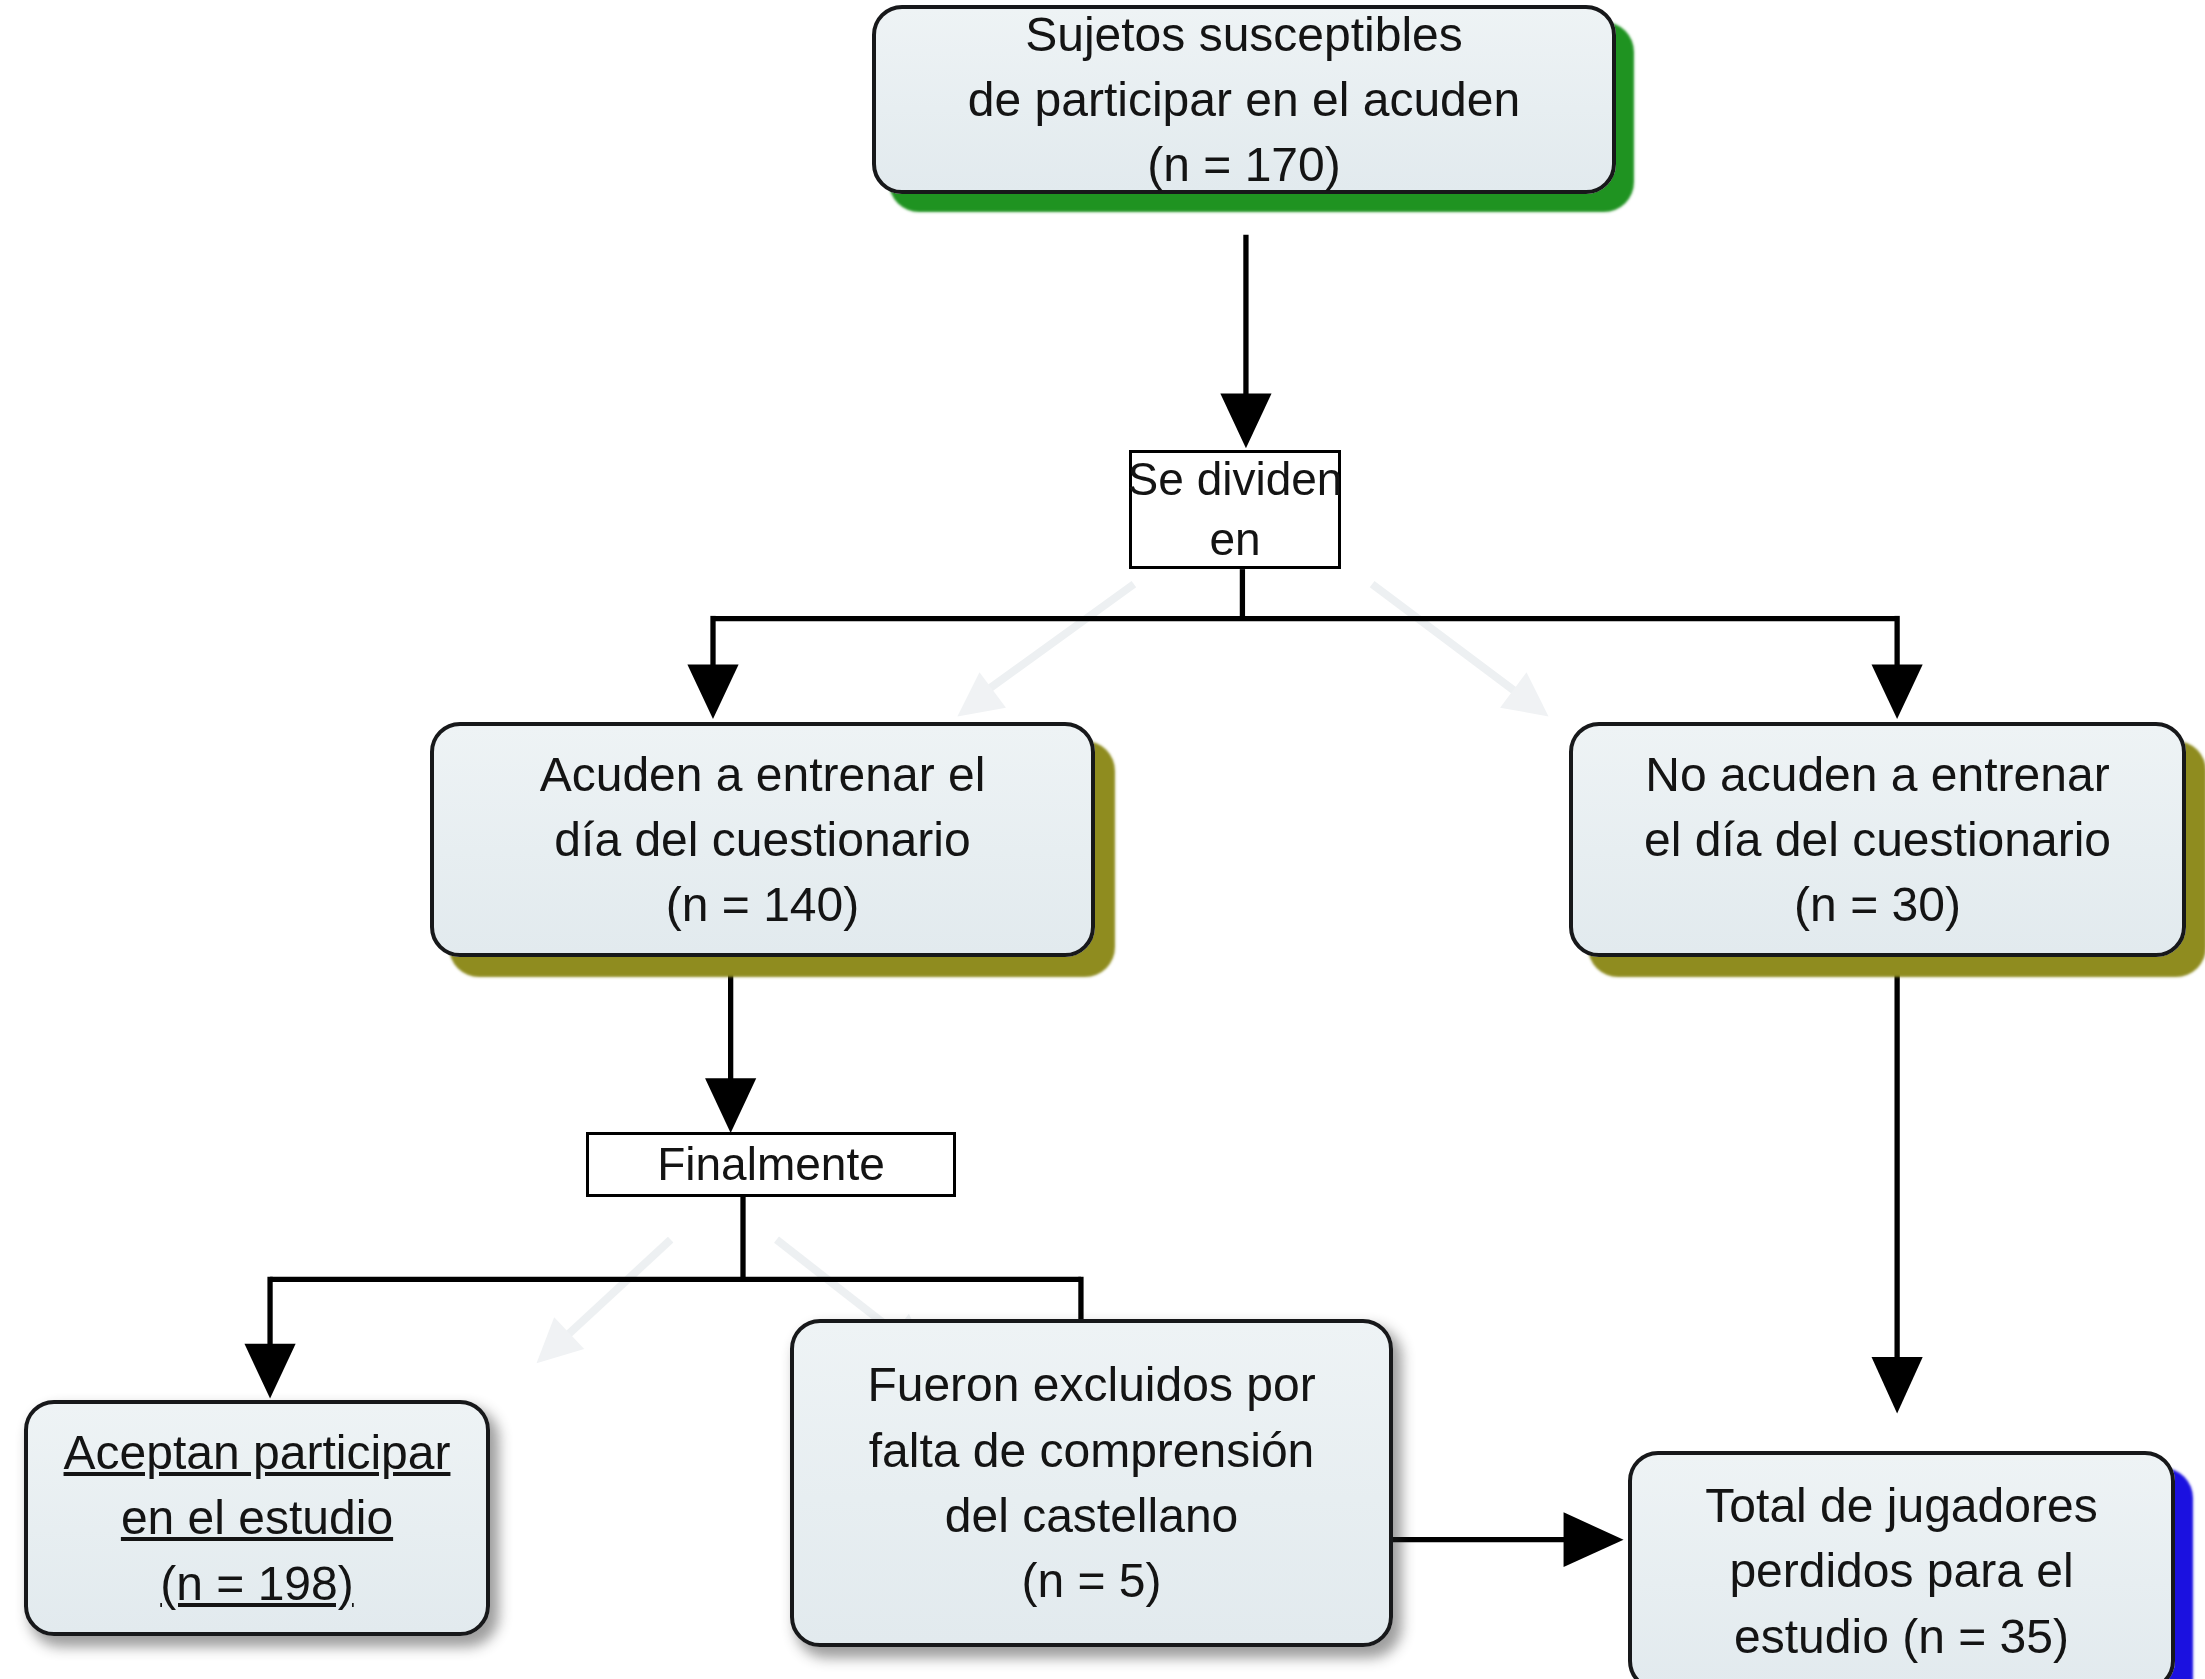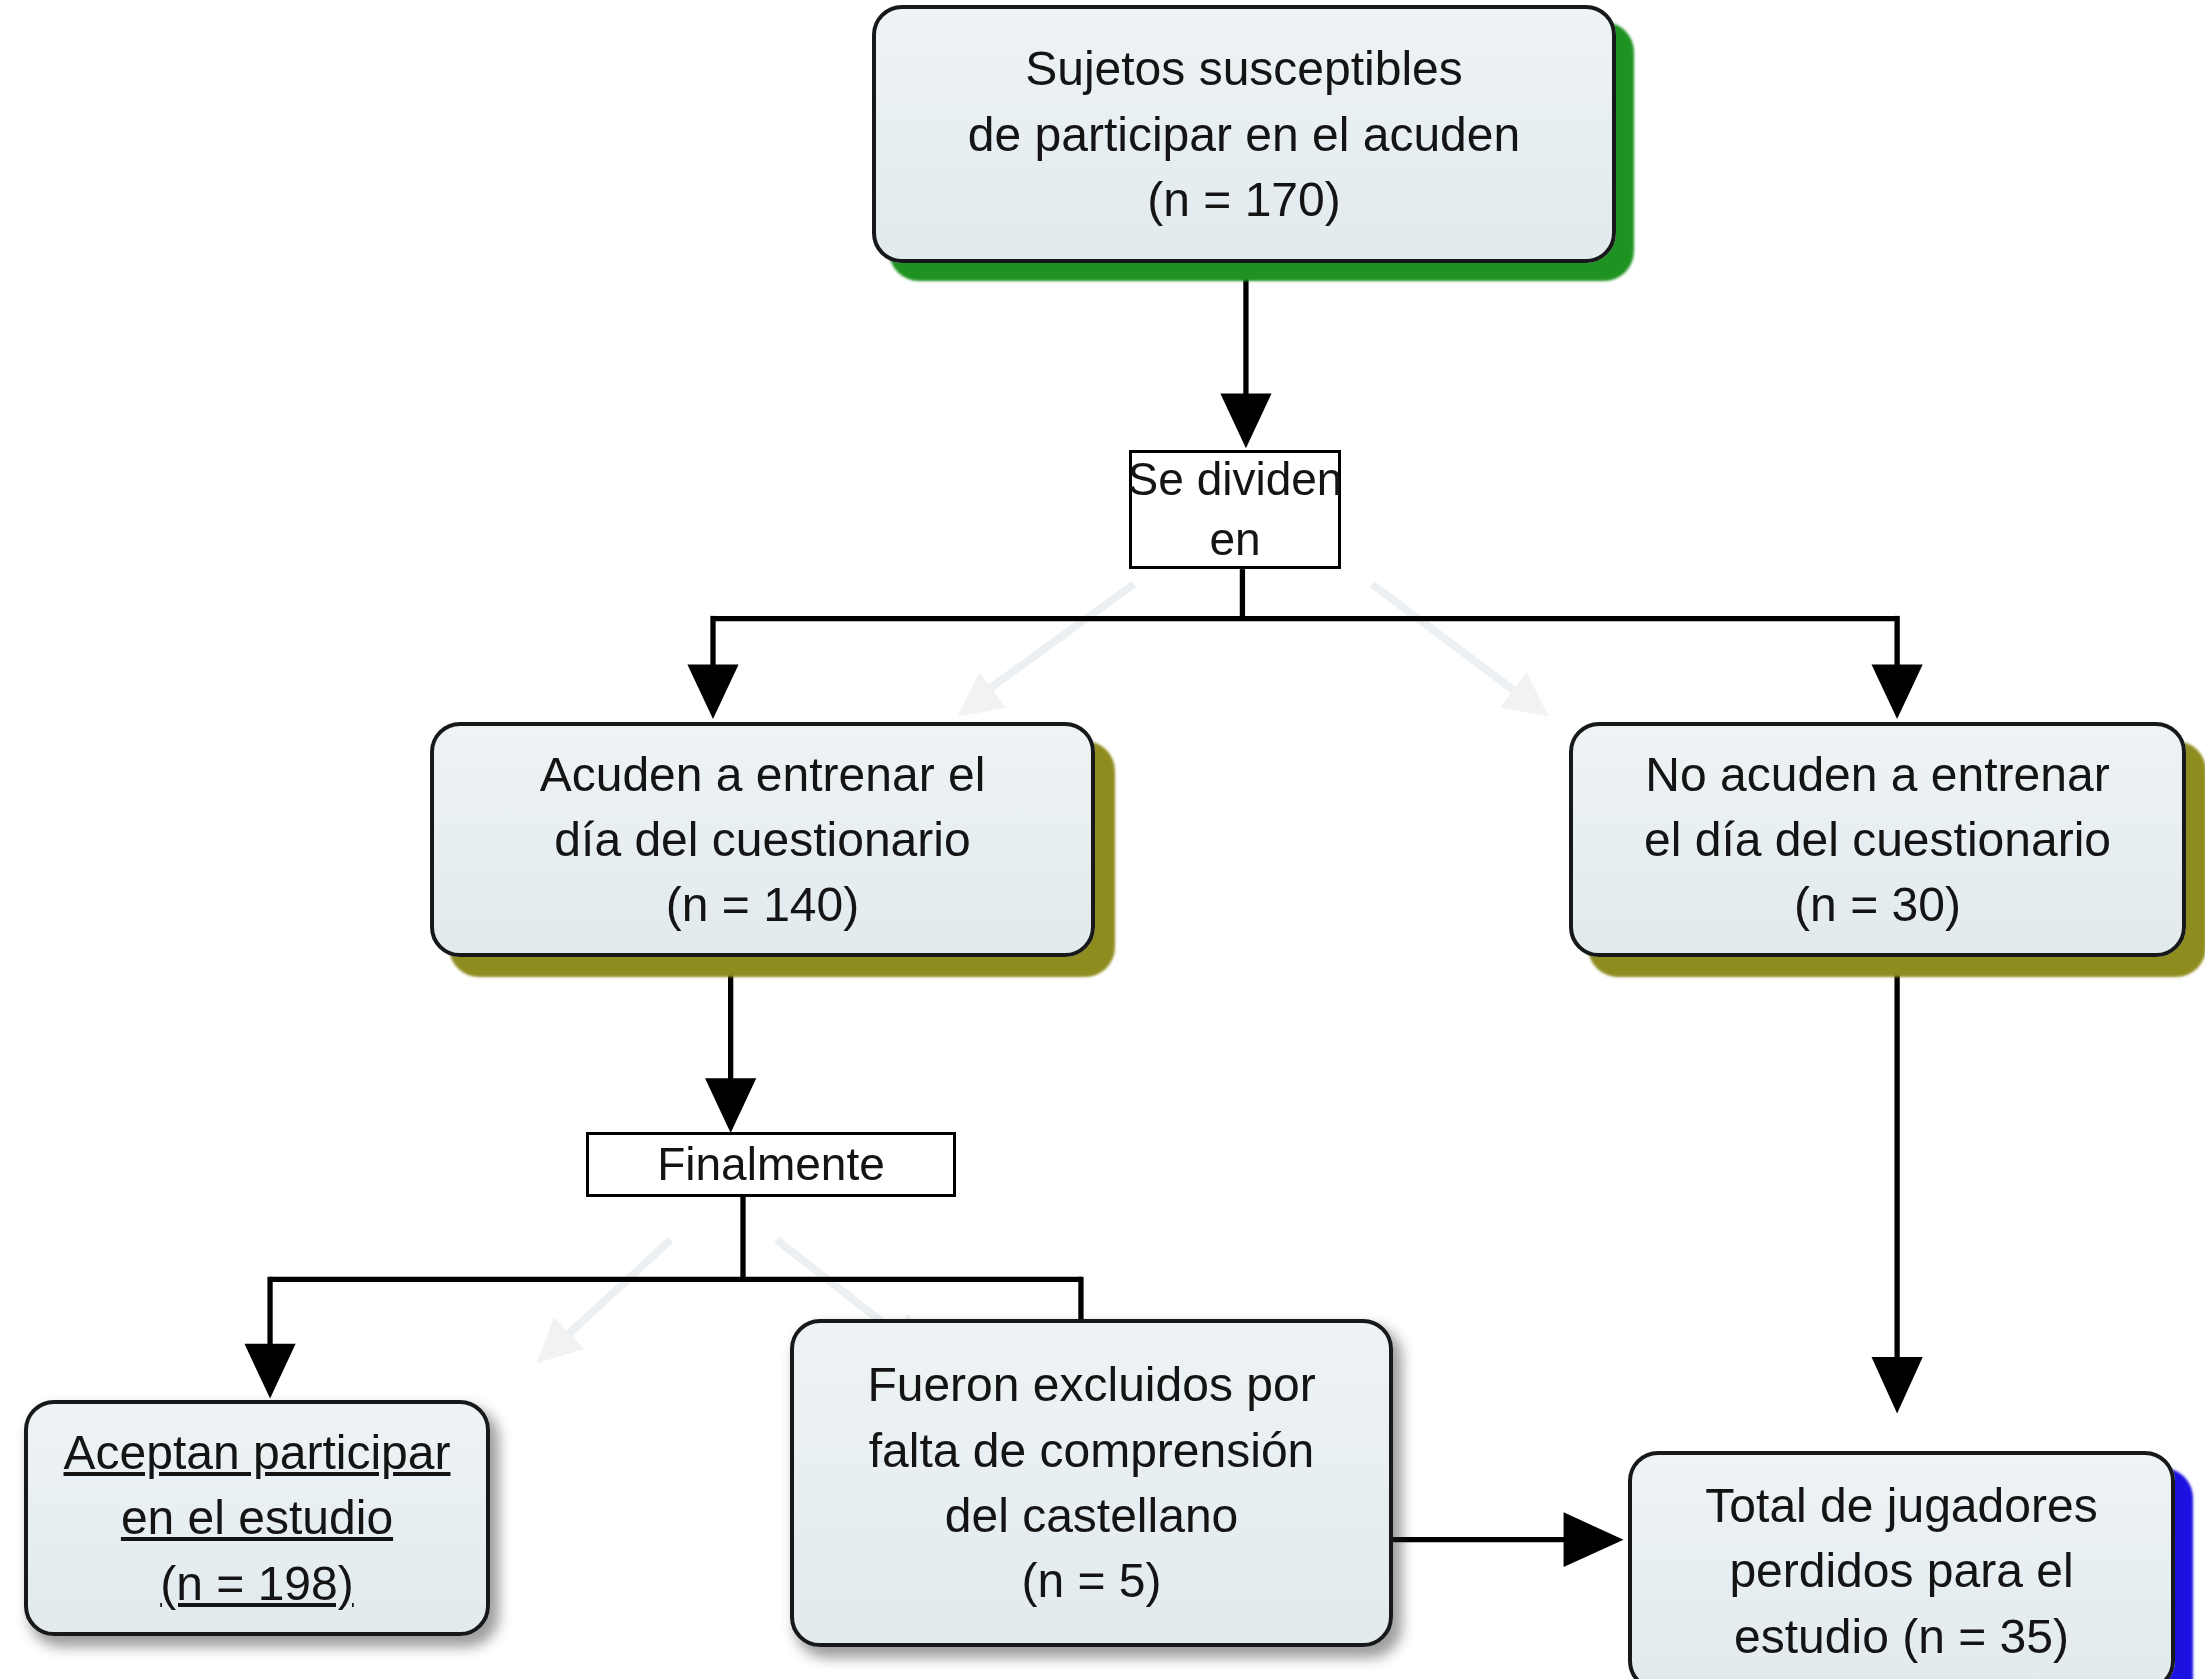--- a/index.html
+++ b/index.html
@@ -65,21 +65,21 @@
       <polygon points="779,753 837,753 808,815"></polygon>
       <polygon points="2121,753 2179,753 2150,815"></polygon>
       <polygon points="799,1222 857,1222 828,1284"></polygon>
       <polygon points="277,1523 335,1523 306,1585"></polygon>
       <polygon points="1196,1499 1254,1499 1225,1561"></polygon>
       <polygon points="1772,1714 1772,1776 1840,1745"></polygon>
       <polygon points="2121,1538 2179,1538 2150,1602"></polygon>
     </g>
   </svg>
 
-  <div class="node rounded sh-green" style="left:872px;top:5.3px;width:744px;height:258px;">
+  <div class="node rounded sh-green" style="left:872px;top:5.3px;width:744px;height:189px;">
     <div class="nline">Sujetos susceptibles</div>
     <div class="nline">de participar en el acuden</div>
     <div class="nline">(n = 170)</div>
   </div>
 
   <div class="node plain" style="left:1129px;top:450px;width:212px;height:119px;">
     <div class="nline">Se dividen</div>
     <div class="nline">en</div>
   </div>
 

